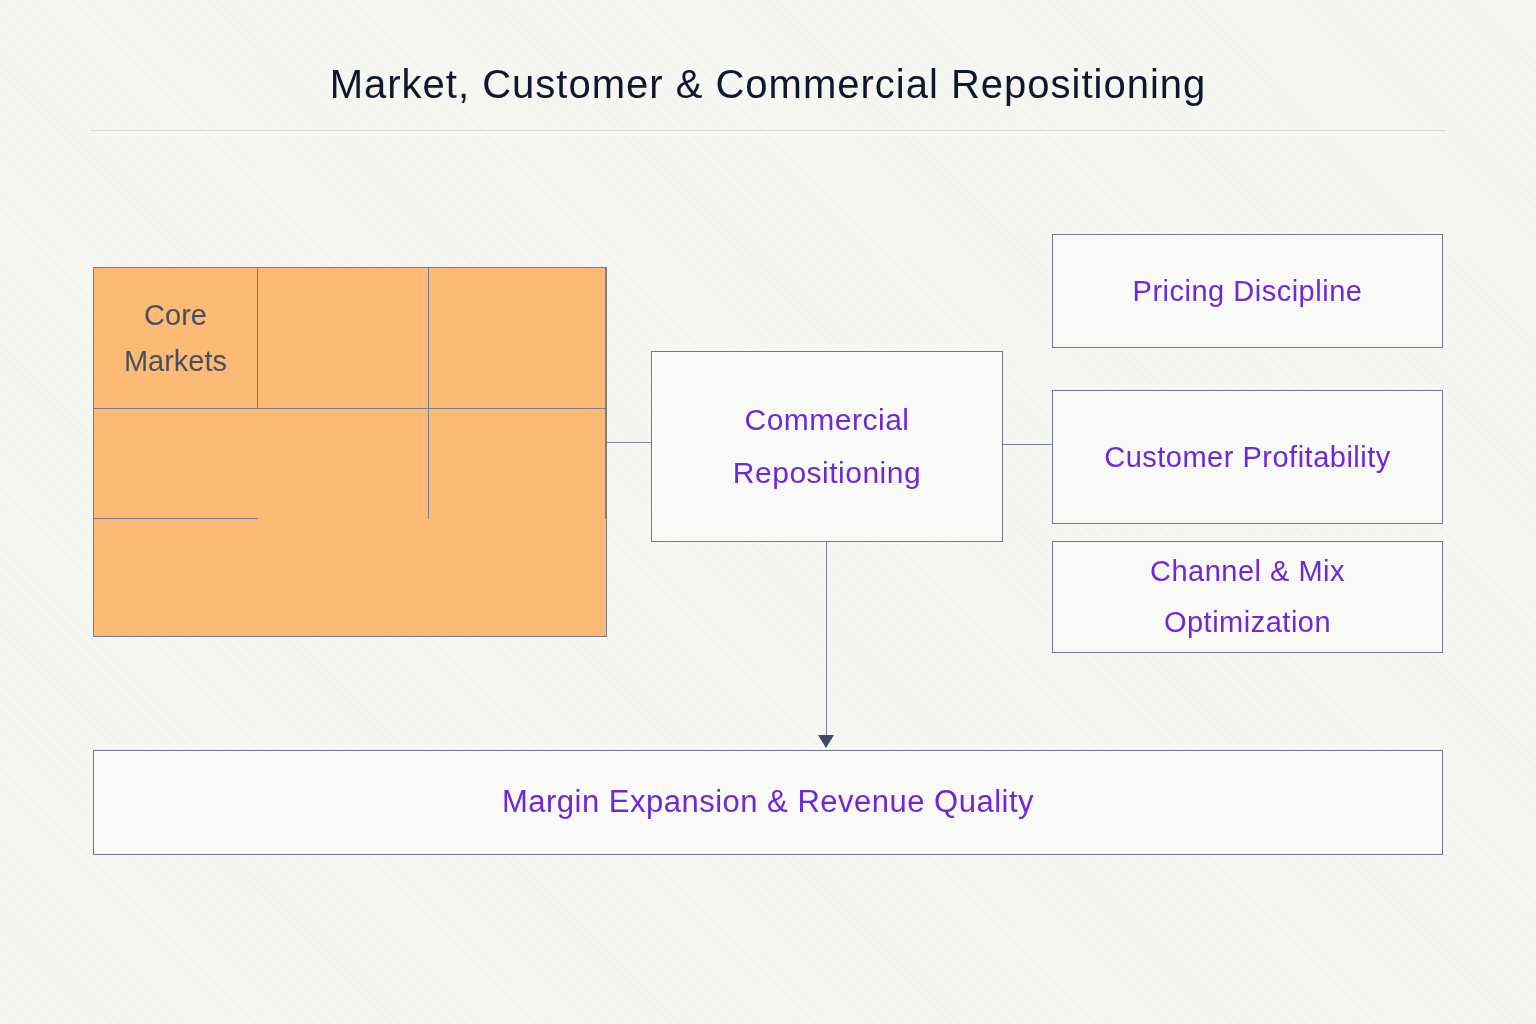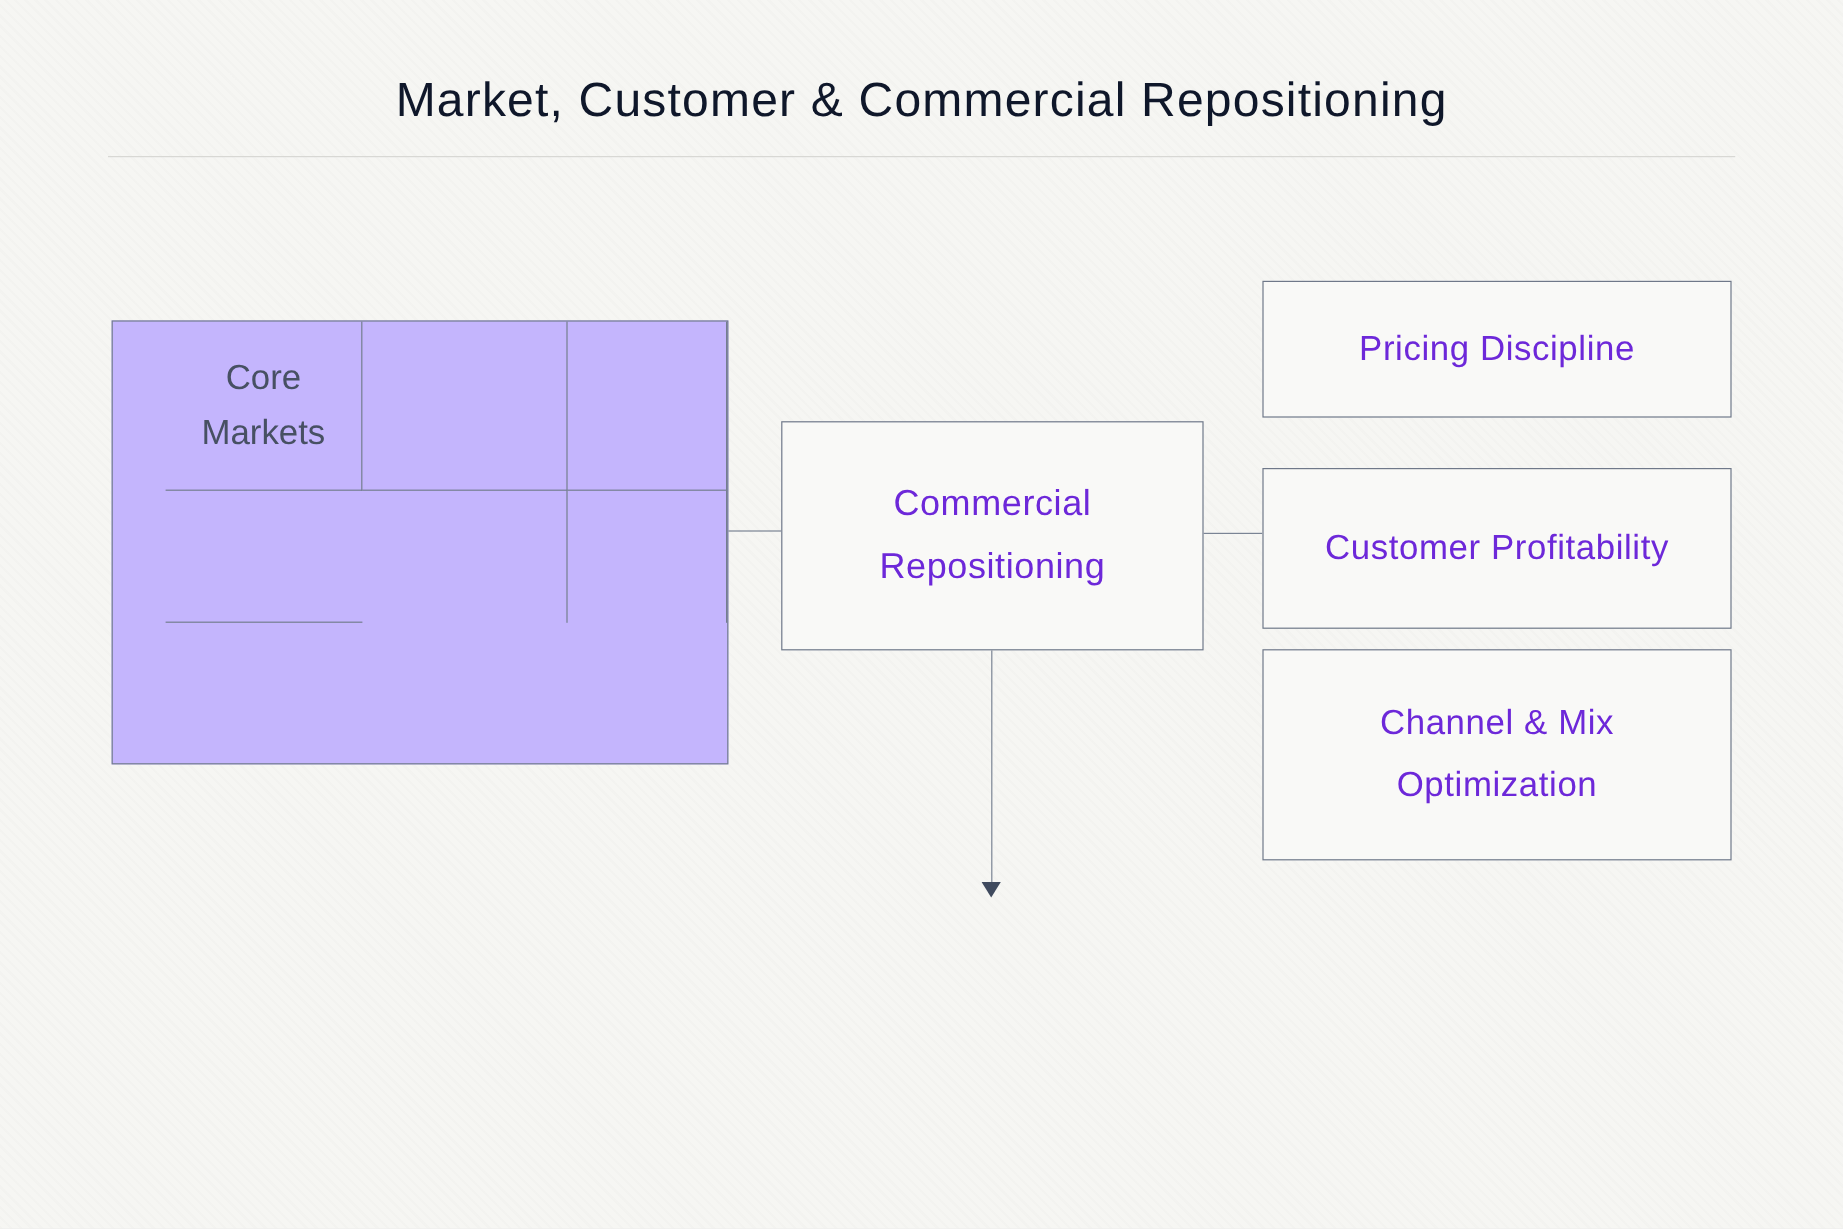--- a/index.html
+++ b/index.html
@@ -52,23 +52,22 @@
   .matrix {
     position: absolute;
     left: 93px;
     top: 267px;
     width: 514px;
     height: 370px;
     display: grid;
     grid-template-columns: 164px 171px 1fr;
     grid-template-rows: 141px 110px 1fr;
     border: 1.5px solid #747e8f;
-    background: #c4b5fd;
+    background: #fdba74;
     box-sizing: border-box;
-    padding-left: 44px;
   }
   .matrix .cell {
     box-sizing: border-box;
     border-color: #747e8f;
     display: flex;
     align-items: center;
     justify-content: center;
     text-align: center;
     padding: 4px 8px;
   }
@@ -102,21 +101,21 @@
 
   .center-box { left: 651px; top: 351px; width: 352px; height: 191px; }
   .center-box .label { font-size: 30px; max-width: 240px; }
 
   .box-pricing  { left: 1052px; top: 234px; width: 391px; height: 114px; }
   .box-pricing .label { white-space: nowrap; }
 
   .box-customer { left: 1052px; top: 390px; width: 391px; height: 134px; }
   .box-customer .label { white-space: nowrap; }
 
-  .box-channel  { left: 1052px; top: 541px; width: 391px; height: 176px; }
+  .box-channel  { left: 1052px; top: 541px; width: 391px; height: 112px; }
   .box-channel .label { max-width: 300px; }
 
   .bottom-box { left: 93px; top: 750px; width: 1350px; height: 105px; }
   .bottom-box .label { font-size: 31px; white-space: nowrap; }
 
   
   .connector-h {
     position: absolute;
     height: 0;
     border-top: 1.5px solid #7a8494;
@@ -180,14 +179,17 @@
     <span class="label">Customer Profitability</span>
   </div>
 
   <div class="box box-channel">
     <span class="label">Channel &amp; Mix Optimization</span>
   </div>
 
   <div class="arrow-stem"></div>
   <div class="arrow-head"></div>
 
+  <div class="box bottom-box">
+    <span class="label">Margin Expansion &amp; Revenue Quality</span>
+  </div>
 
 </div>
 
 </body></html>

